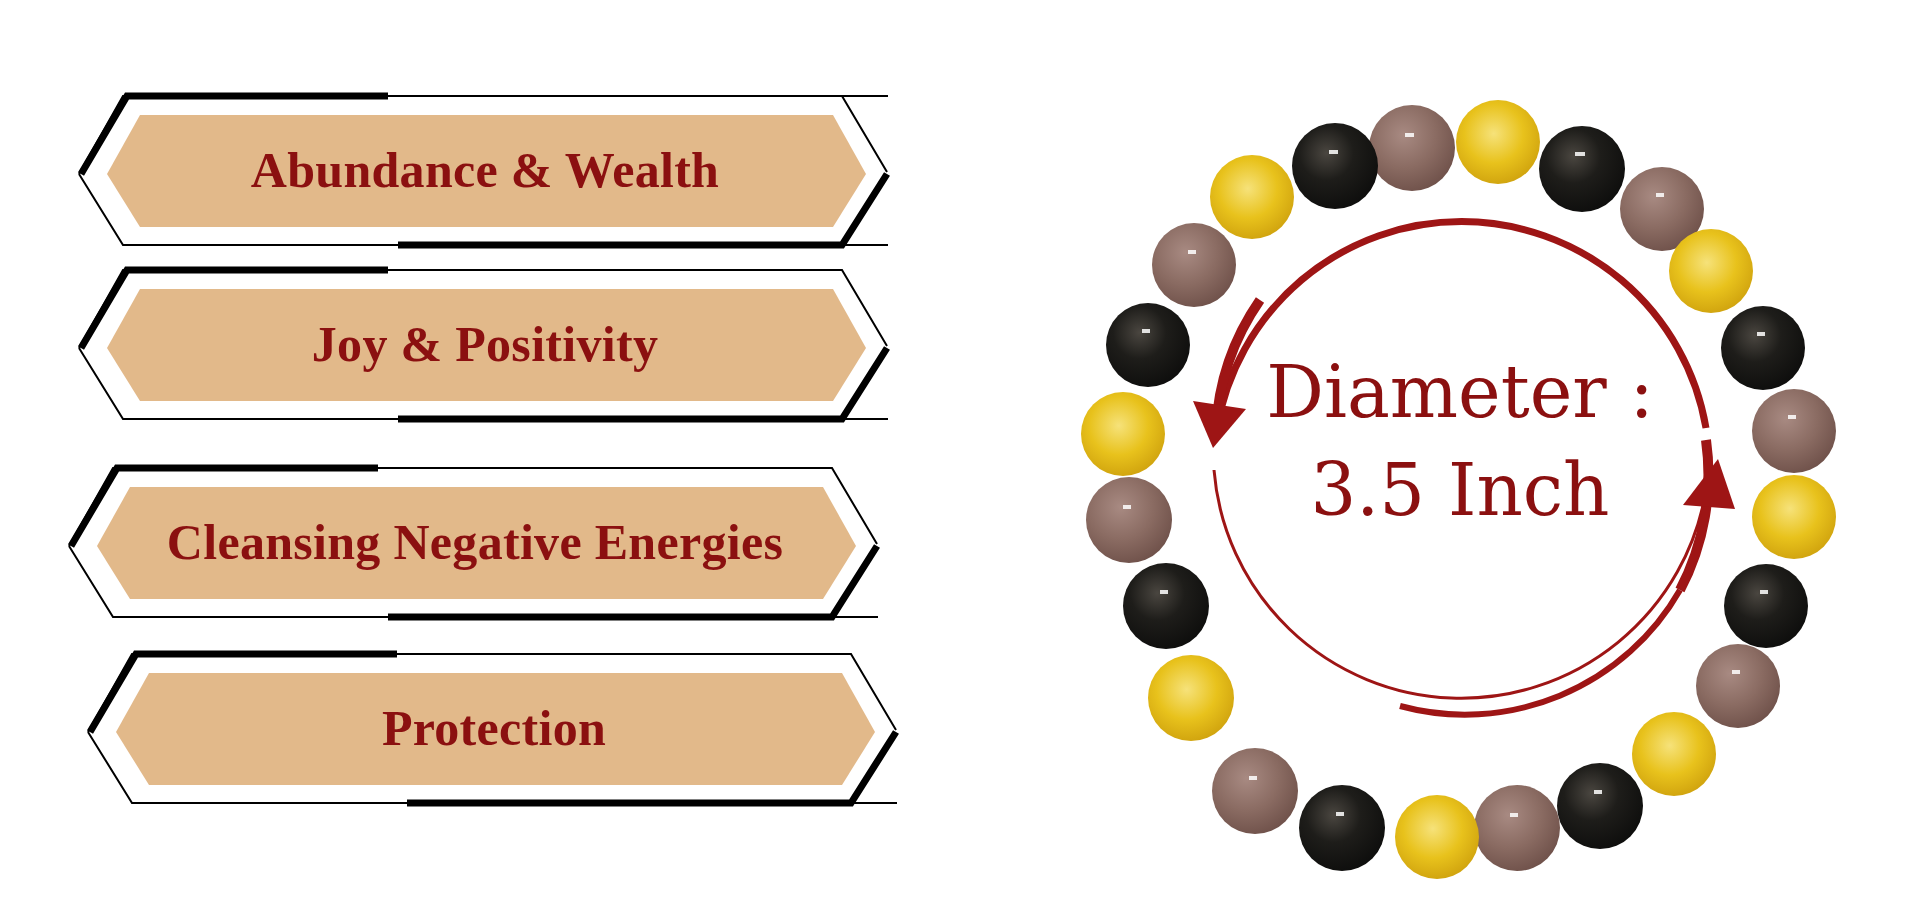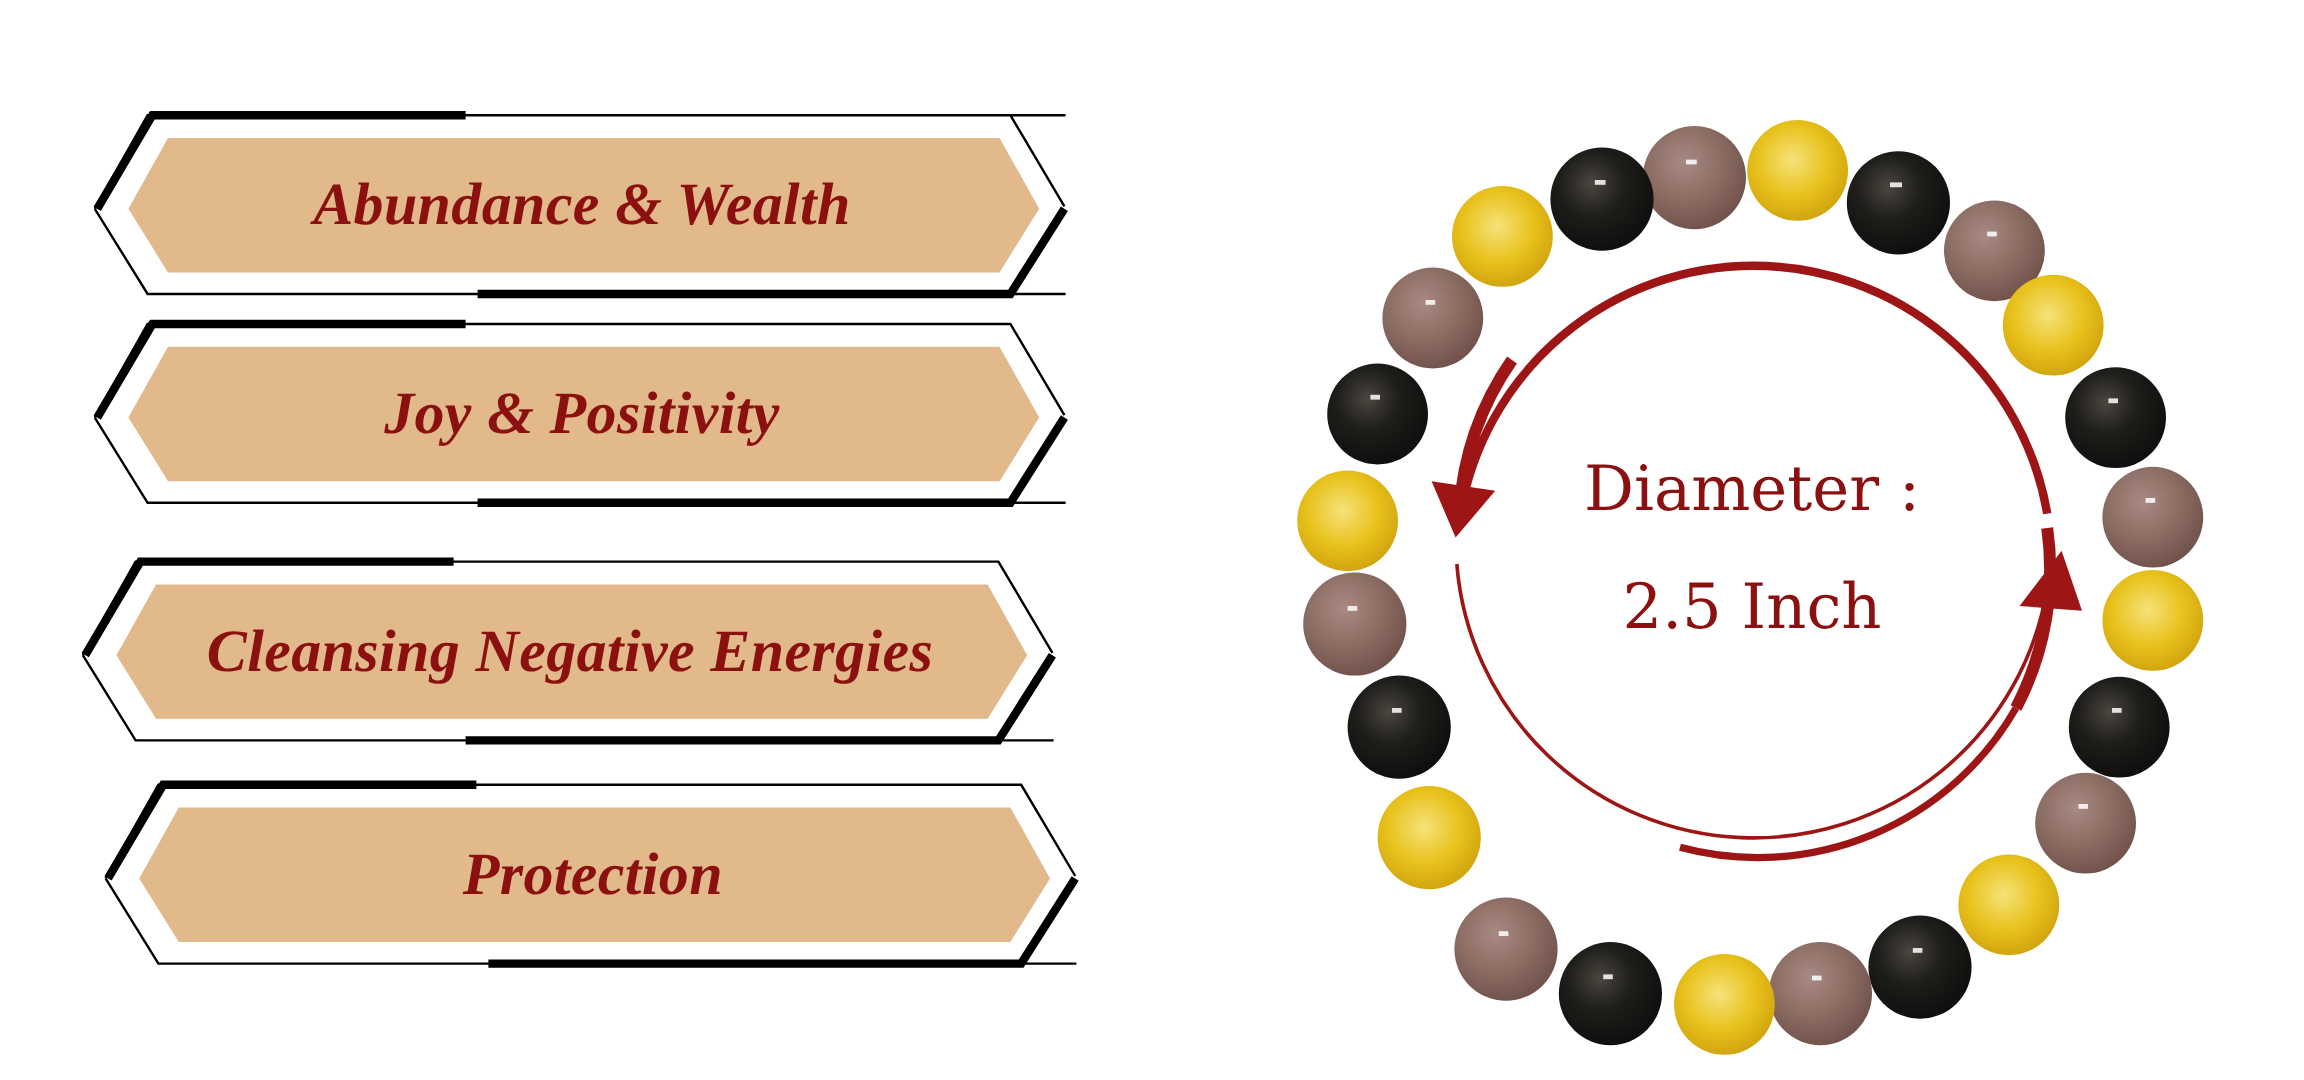--- a/index.html
+++ b/index.html
@@ -1,30 +1,29 @@
 <!DOCTYPE html>
 <html><head>
 <meta charset="utf-8">
 <style>
   html, body { margin:0; padding:0; background:#ffffff; }
   body { width:1920px; height:900px; position:relative; overflow:hidden; font-family:"Liberation Serif", serif; }
-  .banner { position:absolute; width:830px; height:160px;font-style:italic; }
+  .banner { position:absolute; width:830px; height:160px; }
   .banner svg { position:absolute; left:0; top:0; }
   .banner-label {
     position:absolute; left:0; top:0; width:100%; height:100%;
     display:flex; align-items:center; justify-content:center;
     color:#8B1010; font-family:"Liberation Serif", serif; font-weight:bold;
     font-size:50px; letter-spacing:0.3px; white-space:nowrap;
   }
   #bracelet { position:absolute; left:1060px; top:90px; width:800px; height:800px; }
   .diam-text {
     position:absolute; left:1260px; width:400px; text-align:center;
-    color:#8B1010; font-family:"DejaVu Serif", serif; font-size:52px; font-weight:normal;
+    color:#8B1010; font-family:"DejaVu Serif", serif; font-size:72px; font-weight:normal;
     white-space:nowrap;
-    margin-top:28px;
   }
 </style>
 </head>
 <body>
 
 <div class="banner" style="left:70px; top:90px;">
   <svg width="830" height="160" viewBox="0 0 830 160">
     <polygon points="37,84 70,25 763,25 796,84 763,137 70,137" fill="#E2B98A"></polygon>
     <polyline points="9,84 53,6 818,6 818,6 772,6 817,82" fill="none" stroke="#000" stroke-width="2"></polyline>
     <polyline points="11,84 57,6 318,6" fill="none" stroke="#000" stroke-width="7"></polyline>
@@ -137,13 +136,13 @@
         <rect x="1188" y="250" width="8" height="4"></rect>
       <rect x="1329" y="150" width="9" height="4"></rect>
         <rect x="1594" y="790" width="8" height="4"></rect>
       <rect x="1656" y="193" width="8" height="4"></rect>
         <rect x="1732" y="670" width="8" height="4"></rect>
     </g>
   </g>
 </svg>
 
 <div class="diam-text" style="top:350px;">Diameter :</div>
-<div class="diam-text" style="top:448px;">2.5 Inch</div>
+<div class="diam-text" style="top:448px;">3.5 Inch</div>
 
 </body></html>

